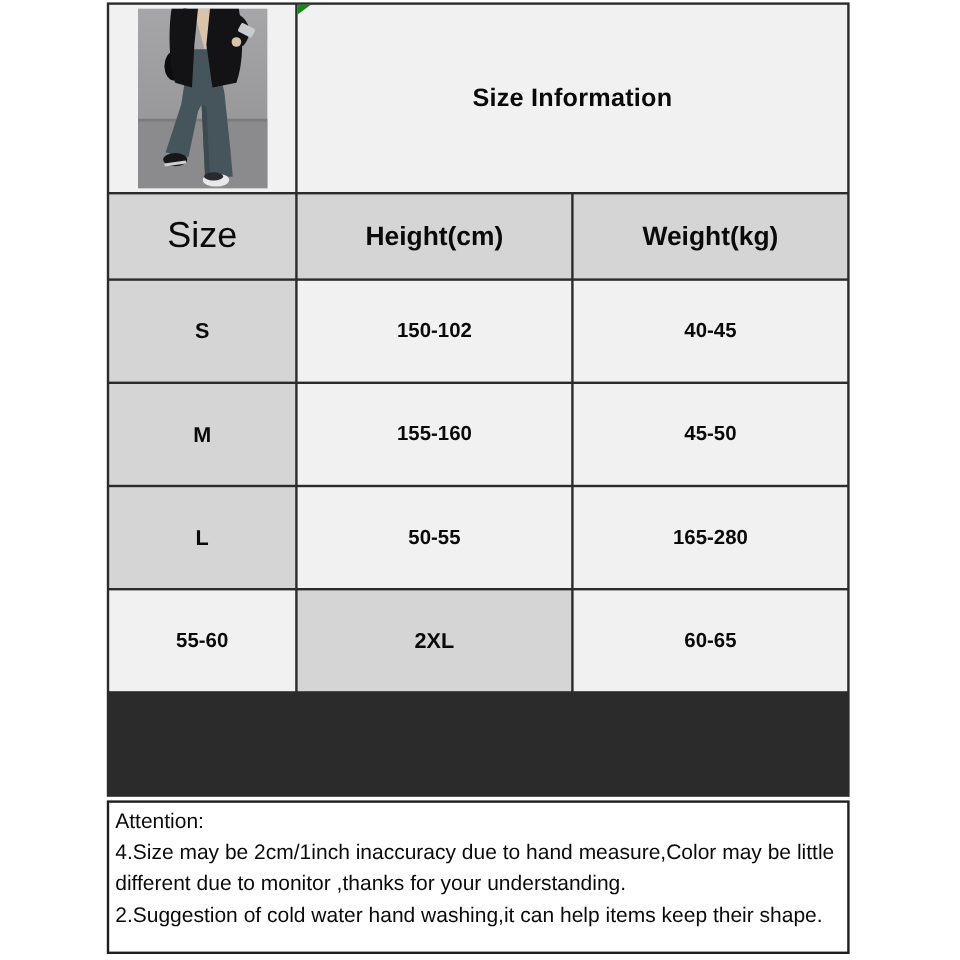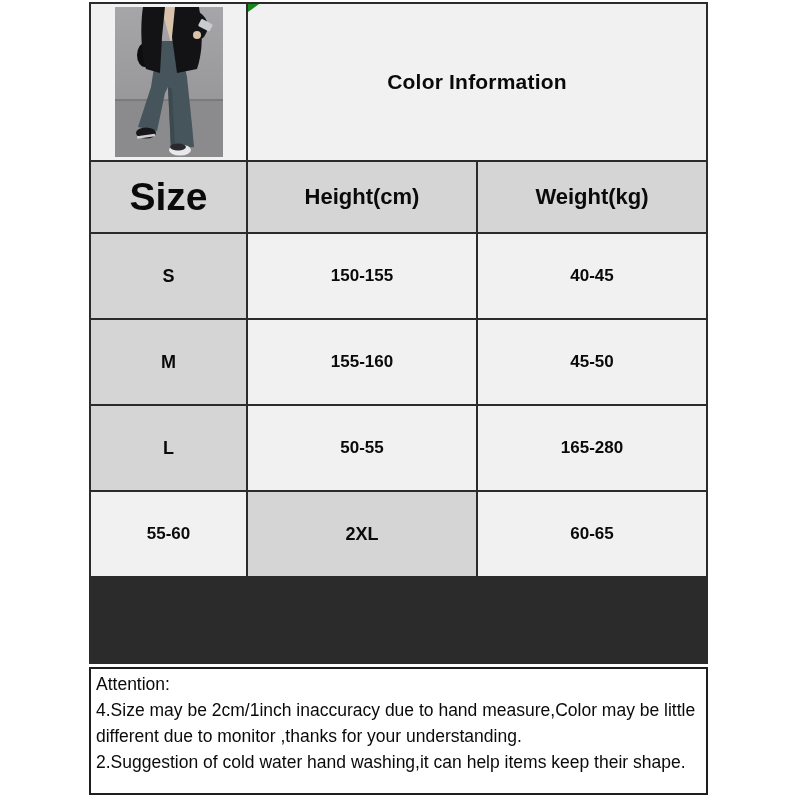--- a/index.html
+++ b/index.html
@@ -33,21 +33,21 @@
     background:#f1f1f1;
   }
   .title-text{font-size:21px;font-weight:bold;letter-spacing:.2px;}
   .corner-marker{
     position:absolute;top:0;left:0;
     width:0;height:0;
     border-top:8px solid #17871b;
     border-right:11px solid transparent;
   }
   .col-head{font-size:22px;font-weight:bold;}
-  .size-head{font-size:39px;font-weight:bold;}
+  .size-head{font-size:30px;font-weight:normal;}
   .size-label{font-size:18px;font-weight:bold;}
   .value{font-size:17px;font-weight:bold;}
   
   .attention{
     position:absolute;left:89px;top:667px;
     width:619px;height:128px;
     box-sizing:border-box;
     border:2px solid #1e1e1e;
     background:#ffffff;
     padding:2px 5px;
@@ -93,29 +93,29 @@
         <path d="M28 0 L50 0 L47 30 L45 66 L31 62 C26 48 25 18 28 0 Z" fill="#131315"></path>
         <path d="M60 0 L84 0 C88 24 88 44 82 62 L62 66 L57 30 Z" fill="#131315"></path>
         <path d="M78 2 C93 8 97 20 88 31 L75 35 L71 22 Z" fill="#131315"></path>
 
         <rect x="84" y="14" width="13" height="8" rx="1.5" fill="#c8ccd0" transform="rotate(28 90 18)"></rect>
         <circle cx="82" cy="28" r="4" fill="#d9c3ab"></circle>
       </svg>
     </div>
     <div class="cell title-cell">
       <span class="corner-marker"></span>
-      <span class="title-text">Color Information</span>
+      <span class="title-text">Size Information</span>
     </div>
 
     <div class="cell gray size-head">Size</div>
     <div class="cell gray col-head">Height(cm)</div>
     <div class="cell gray col-head">Weight(kg)</div>
 
     <div class="cell gray size-label">S</div>
-    <div class="cell value">150-155</div>
+    <div class="cell value">150-102</div>
     <div class="cell value">40-45</div>
 
     <div class="cell gray size-label">M</div>
     <div class="cell value">155-160</div>
     <div class="cell value">45-50</div>
 
     <div class="cell gray size-label">L</div>
     <div class="cell value">50-55</div>
 
     <div class="cell value">165-280</div>

